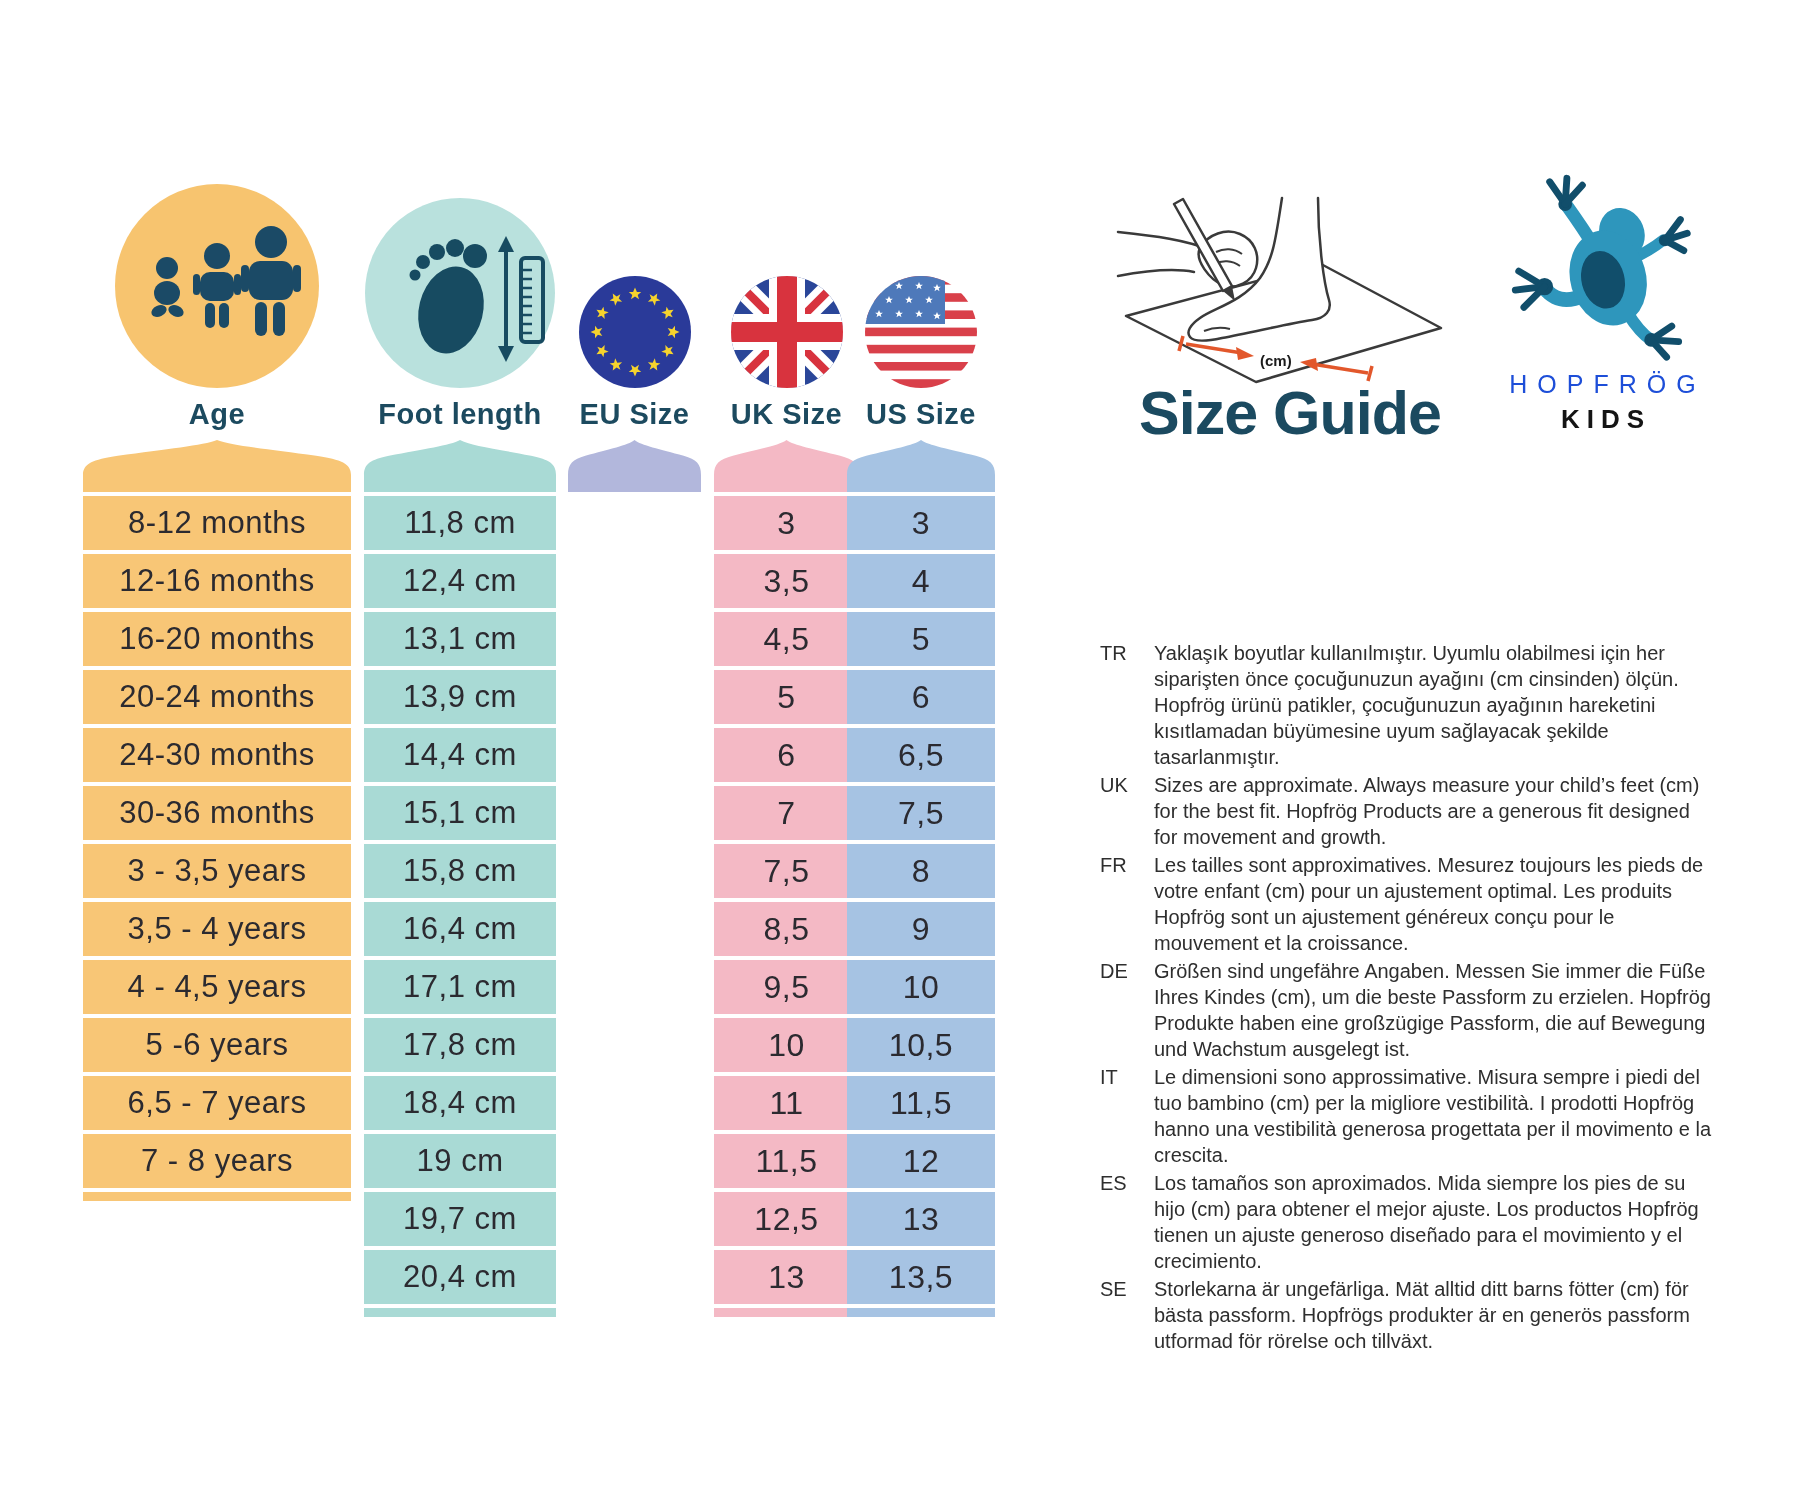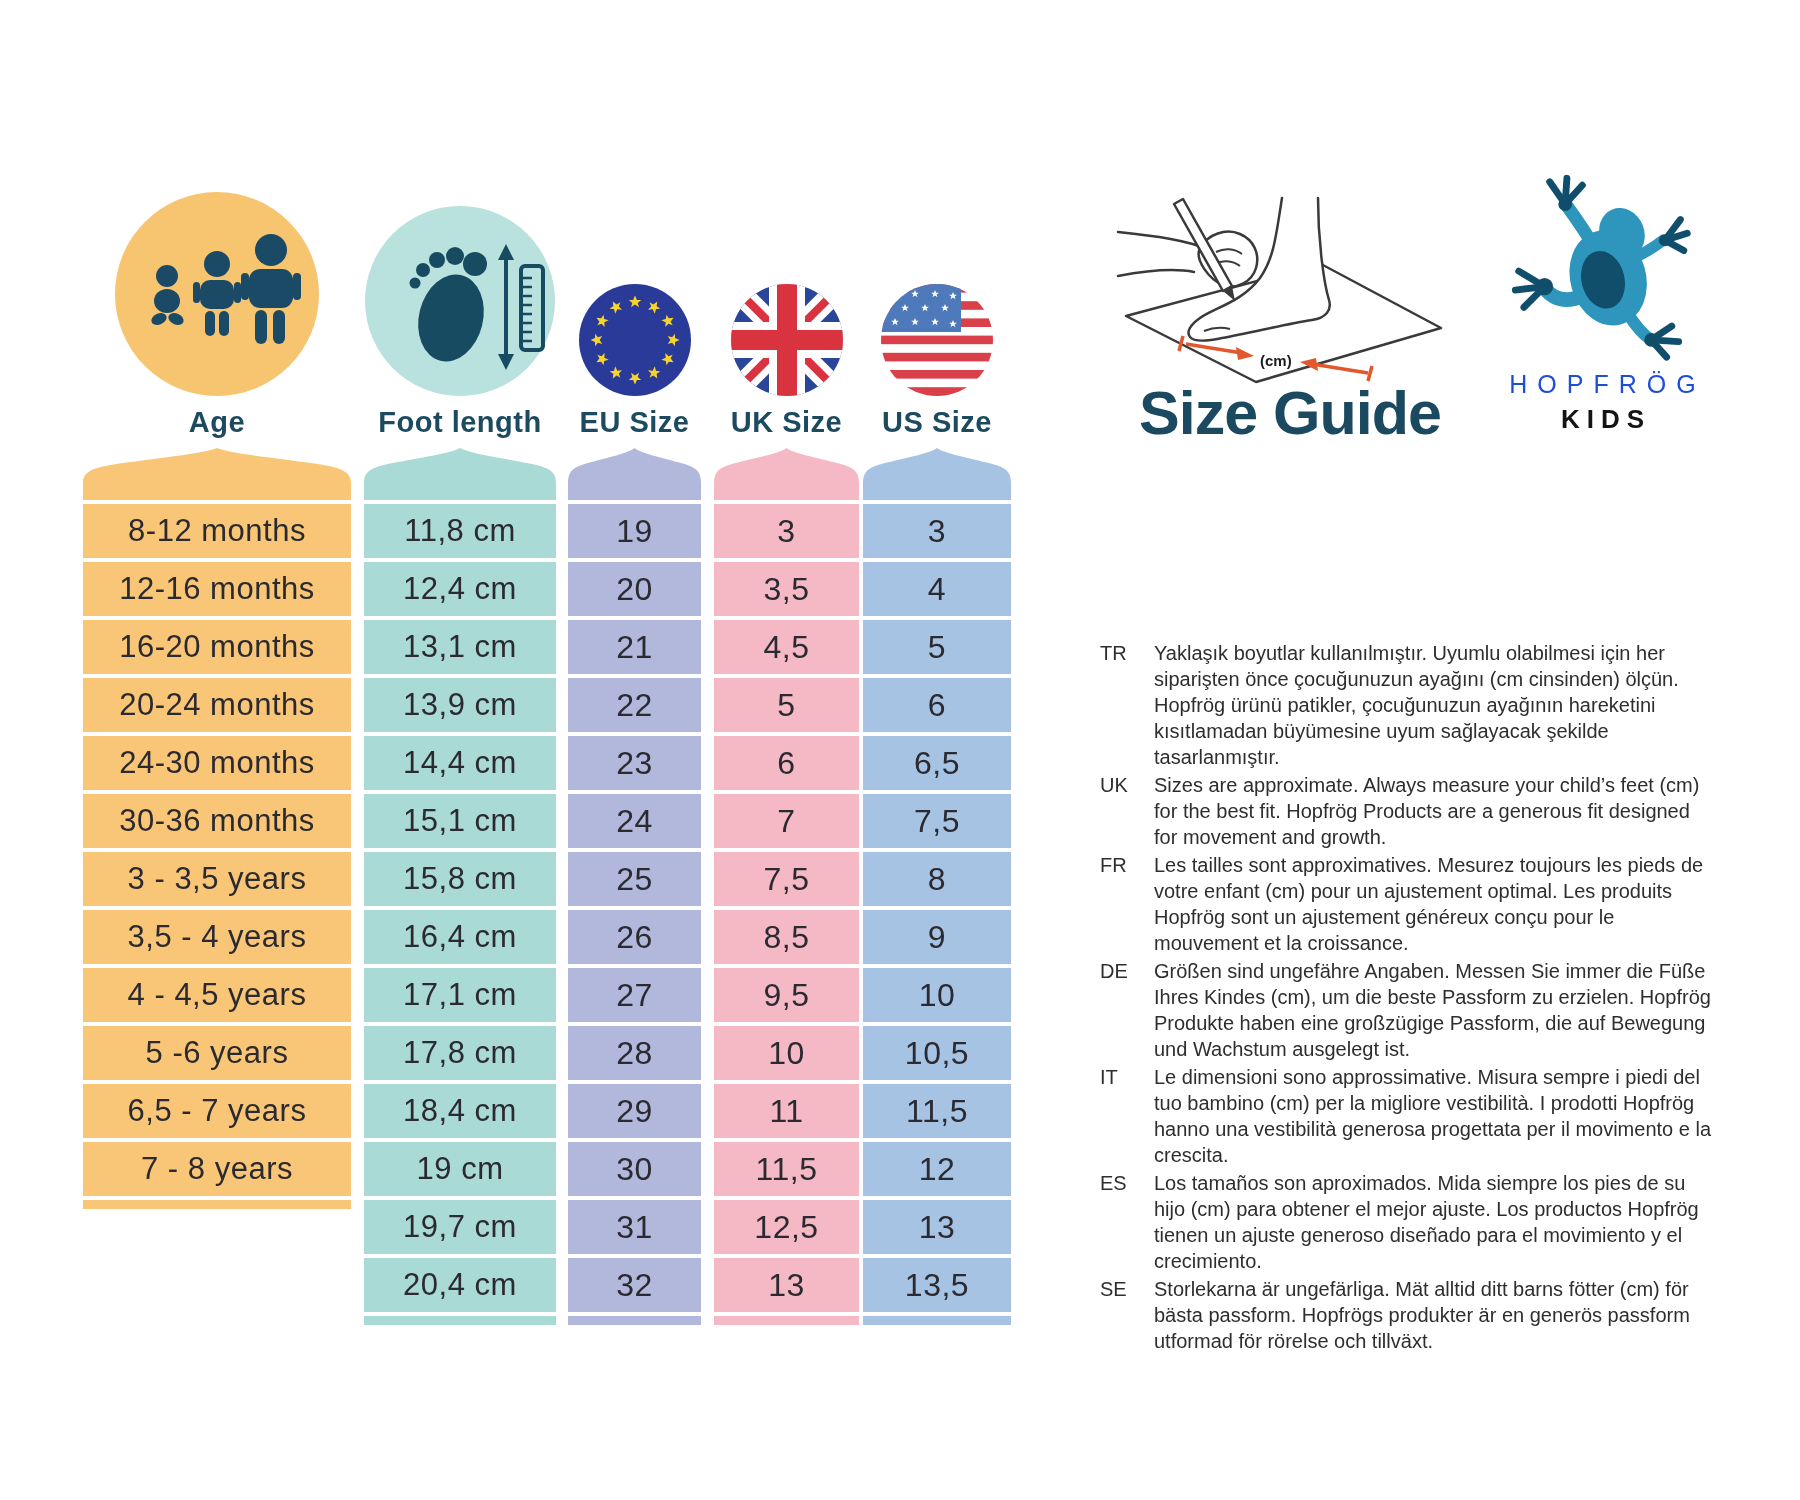--- a/index.html
+++ b/index.html
@@ -1,27 +1,27 @@
 <!DOCTYPE html>
 <html><head>
 <meta charset="utf-8">
 <style>
   html,body{margin:0;padding:0;background:#fff;}
   body{width:1800px;height:1500px;position:relative;overflow:hidden;
        font-family:"Liberation Sans", sans-serif;color:#29282e;}
   .canvas{position:absolute;inset:0;}
 
   
-  .size-table{position:absolute;left:83px;top:0;width:930px;height:1432px;margin-top:8px;}
+  .size-table{position:absolute;left:83px;top:0;width:930px;height:1432px;}
   .col{position:absolute;top:0;display:flex;flex-direction:column;}
   .col-age {left:0;     width:268px; --c:#F8C676; --circ:#F7C46F;}
   .col-foot{left:281px; width:192px; --c:#A9DAD5; --circ:#B9E1DD;}
   .col-eu  {left:485px; width:133px; --c:#B2B7DC;}
   .col-uk  {left:631px; width:145px; --c:#F4B9C5;}
-  .col-us  {left:780px; width:148px; --c:#A6C3E3;}
+  .col-us  {left:764px; width:148px; --c:#A6C3E3;}
 
   .icon-zone{height:388px;display:flex;align-items:flex-end;justify-content:center;}
   .col-label{height:52px;display:flex;align-items:center;justify-content:center;
              font-weight:bold;font-size:29px;color:#1C4A5F;letter-spacing:.5px;}
   .arch{width:100%;height:52px;display:block;color:var(--c);}
   .cells{display:flex;flex-direction:column;}
   .cell{height:54px;margin-top:4px;background:var(--c);
         display:flex;align-items:center;justify-content:center;
         font-size:31px;color:#2b2a30;letter-spacing:.5px;}
   .col-eu .cell,.col-uk .cell,.col-us .cell{font-size:32px;}
@@ -168,37 +168,20 @@
             <use href="#star" transform="rotate(270) translate(0,-38)"></use>
             <use href="#star" transform="rotate(300) translate(0,-38)"></use>
             <use href="#star" transform="rotate(330) translate(0,-38)"></use>
           </g>
         </svg>
       </div>
       <div class="col-label">EU Size</div>
       <svg class="arch" viewBox="0 0 100 52" preserveAspectRatio="none">
         <path fill="currentColor" d="M0,52 L0,35 C0,24 3.5,19.5 13,15.8 C31,9 45,5.5 50,0 C55,5.5 69,9 87,15.8 C96.5,19.5 100,24 100,35 L100,52 Z"></path>
       </svg>
-      <div class="cells">
-          <div class="cell">19</div>
-          <div class="cell">20</div>
-          <div class="cell">21</div>
-          <div class="cell">22</div>
-          <div class="cell">23</div>
-          <div class="cell">24</div>
-          <div class="cell">25</div>
-          <div class="cell">26</div>
-          <div class="cell">27</div>
-          <div class="cell">28</div>
-          <div class="cell">29</div>
-          <div class="cell">30</div>
-          <div class="cell">31</div>
-          <div class="cell">32</div>
-          <div class="cell stub"></div>
-        </div>
     </div>
 
     <div class="col col-uk">
       <div class="icon-zone">
         <svg width="112" height="112" viewBox="0 0 112 112">
           <defs>
               <clipPath id="ukclip">
                 <circle cx="56" cy="56" r="56"></circle>
               </clipPath>
             </defs>

